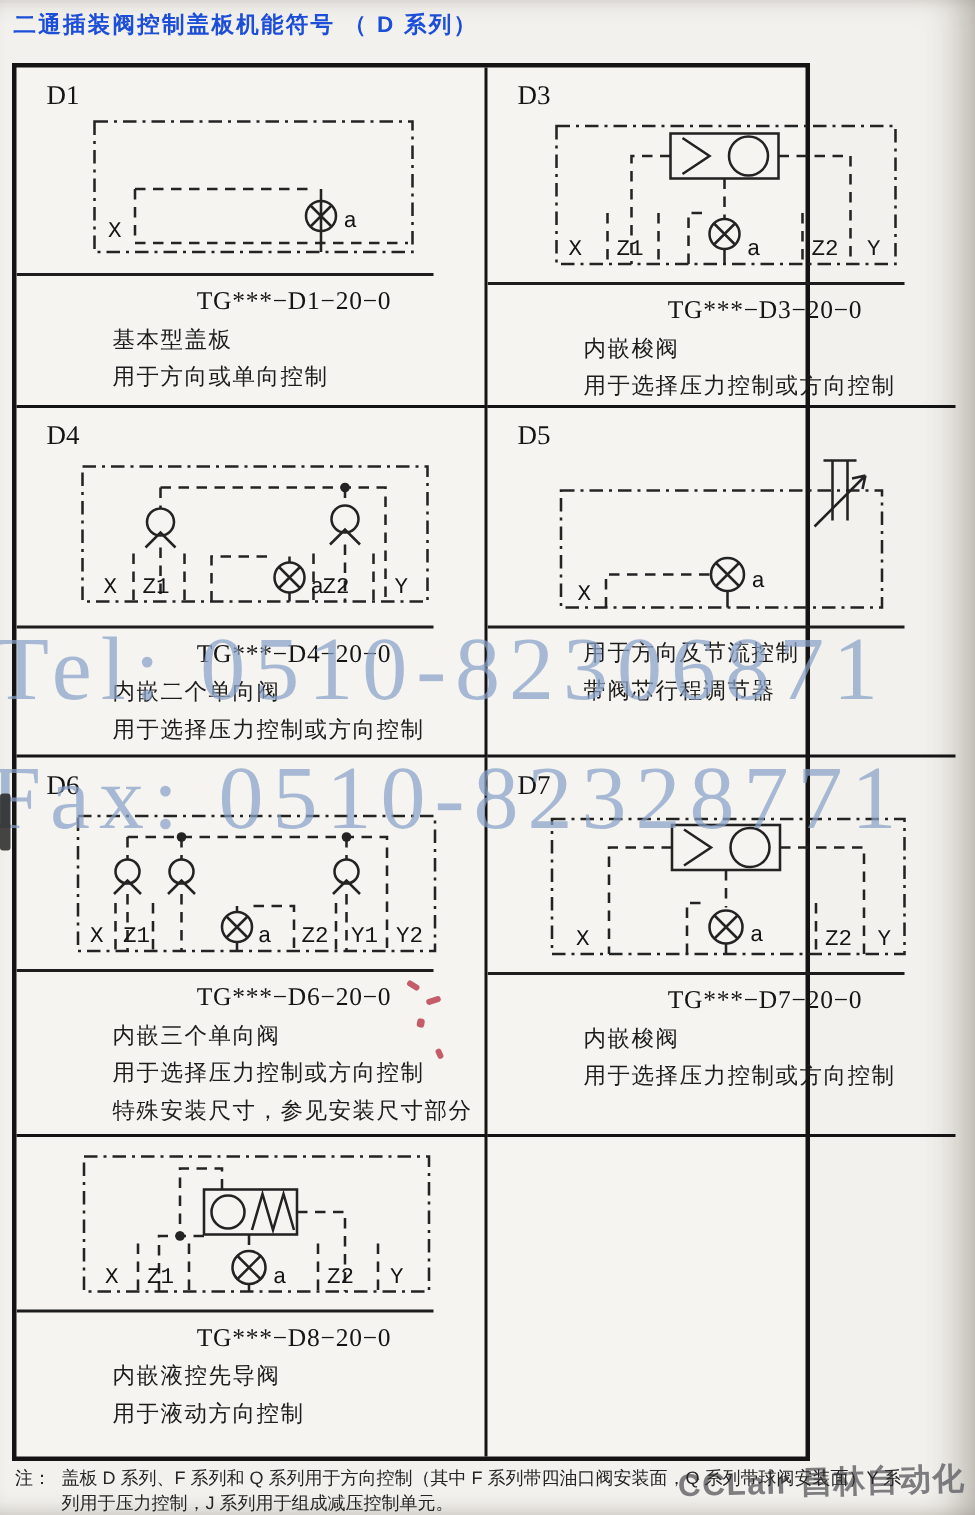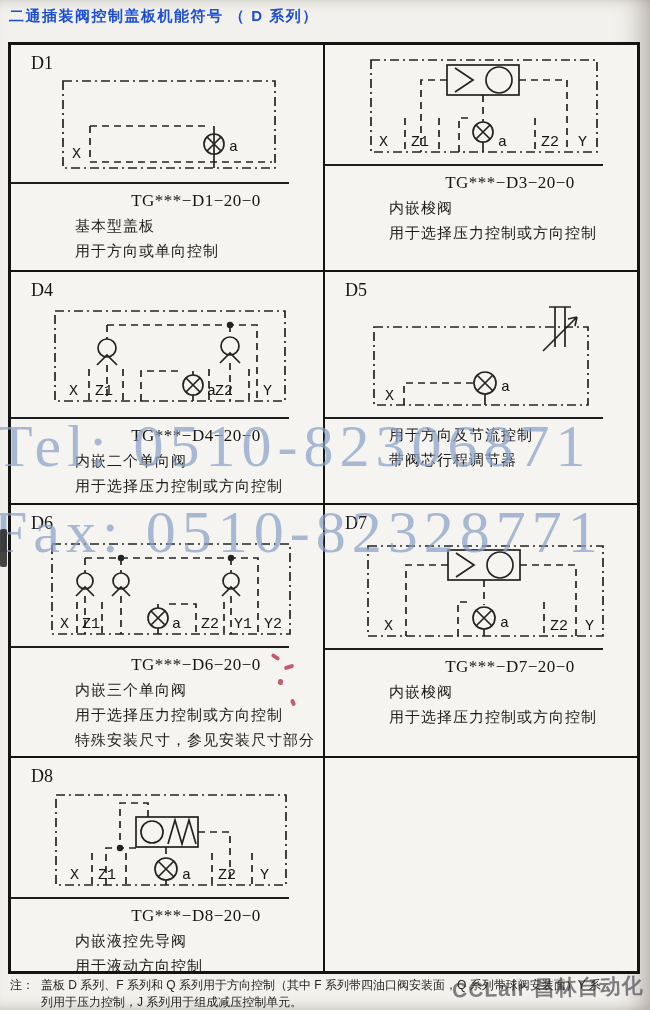--- a/index.html
+++ b/index.html
@@ -9,21 +9,21 @@
     font-family:"Liberation Sans",sans-serif; color:#1c1c1c;
     box-shadow: inset -20px 0 26px -12px rgba(75,65,52,0.38),
                 inset 0 -8px 12px -8px rgba(75,65,52,0.22),
                 inset 0 10px 10px -10px rgba(75,65,52,0.15);
   }
   .title{
     position:absolute; left:9px; top:7px; font-size:15px; font-weight:bold;
     letter-spacing:1.5px; color:#1d4ed8; white-space:nowrap;
   }
   .sheet{
-    position:absolute; left:8px; top:42px; width:632px; height:932px;
+    position:absolute; left:8px; top:42px; width:532px; height:932px;
     border:3px solid #141414; box-sizing:border-box; background:#f5f4f0;
     display:grid; grid-template-columns:314px 312px;
     grid-template-rows:227px 233px 253px 213px;
   }
   .cell{position:relative; box-sizing:border-box; padding:5px 8px 0 14px; overflow:hidden;}
   .cell.bR{border-right:2.5px solid #141414;}
   .cell.bB{border-bottom:2.5px solid #141414;}
   .cell-id{font-family:"Liberation Serif",serif; font-size:18px; margin:3px 0 0 6px; color:#151515;}
   .diagram{display:flex; justify-content:center; align-items:flex-start; margin-top:2px;}
   .diagram svg{overflow:visible;}
@@ -77,20 +77,21 @@
           <text x="175" y="75">a</text>
         </svg>
       </div>
       <div class="sep"></div>
       <div class="code">TG***−D1−20−0</div>
       <div class="desc">基本型盖板</div>
       <div class="desc">用于方向或单向控制</div>
     </div>
 
     <div class="cell bB">
+      <div class="cell-id">D3</div>
       <div class="diagram">
         <svg width="250" height="108" viewBox="0 0 250 108">
           <rect x="12" y="8" width="226" height="92" class="sd"></rect>
           <rect x="88" y="13" width="72" height="30" class="sl"></rect>
           <circle cx="140" cy="28" r="13" class="sl"></circle>
           <path class="sl" d="M96 16 L114 28 L96 40"></path>
           <path class="dd" d="M88 28 H62 V100"></path>
           <path class="dd" d="M160 28 H208 V100"></path>
           <path class="dd" d="M124 43 V70 M100 100 V66 H113"></path>
           <path class="dd" d="M46 66 V100 M80 66 V100 M176 66 V100"></path>
@@ -215,21 +216,20 @@
           <text x="227" y="94">Y</text>
         </svg>
       </div>
       <div class="sep"></div>
       <div class="code">TG***−D7−20−0</div>
       <div class="desc">内嵌梭阀</div>
       <div class="desc">用于选择压力控制或方向控制</div>
     </div>
 
     <div class="cell bR">
-      <div class="cell-id">D8</div>
       <div class="diagram">
         <svg width="245" height="104" viewBox="0 0 245 104">
           <rect x="8" y="6" width="230" height="90" class="sd"></rect>
           <rect x="88" y="28" width="62" height="30" class="sl"></rect>
           <circle cx="104" cy="43" r="11" class="sl"></circle>
           <path class="sl" d="M120 55 L127 31 L134 55 L141 31 L148 55"></path>
           <path class="dd" d="M100 28 V14 H72 V59"></path>
           <path class="dd" d="M58 96 V59 H88"></path>
           <circle class="dot" cx="72" cy="59" r="3.2"></circle>
           <path class="dd" d="M150 43 H182 V96"></path>

